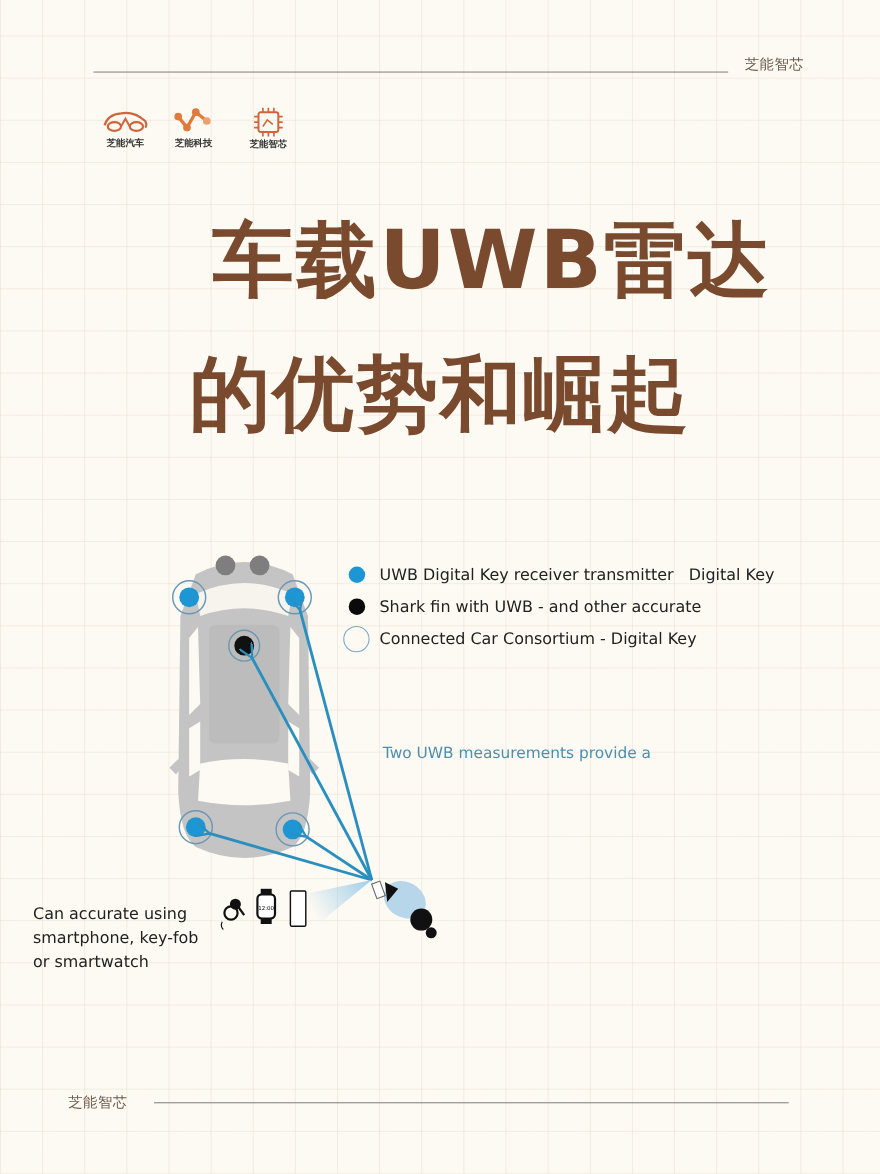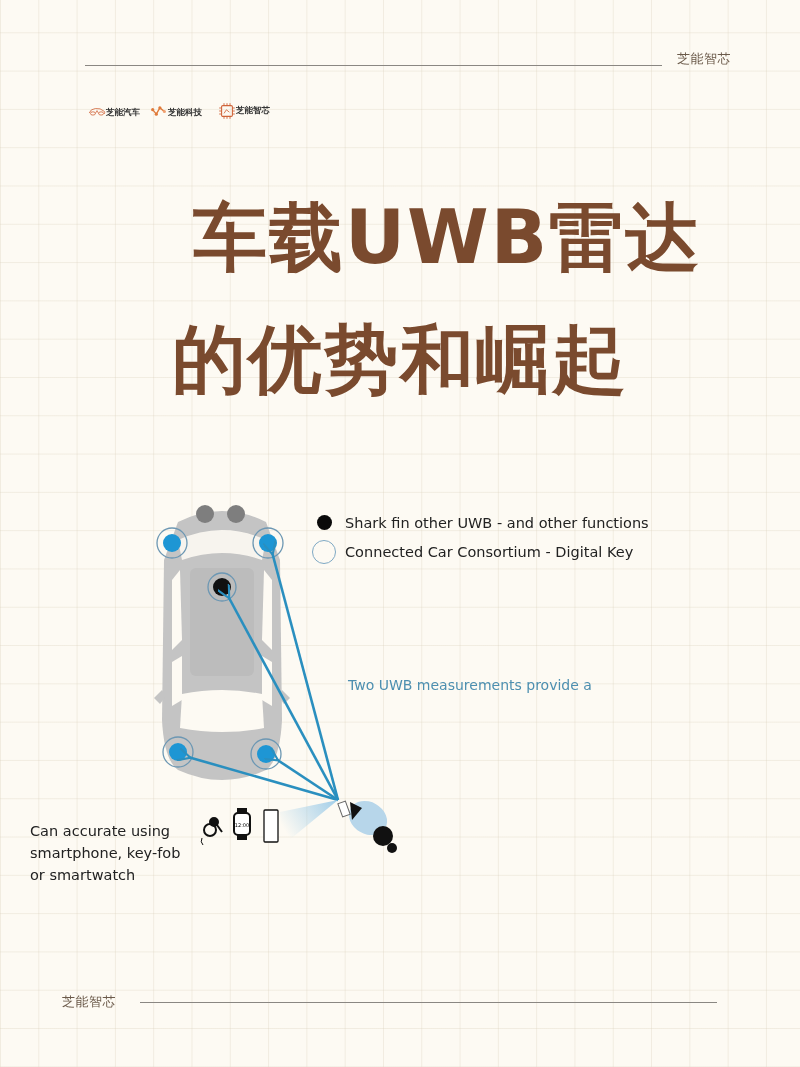--- a/index.html
+++ b/index.html
@@ -10,21 +10,21 @@
       linear-gradient(to right, rgba(220,210,190,0.35) 1px, transparent 1px),
       linear-gradient(to bottom, rgba(220,210,190,0.35) 1px, transparent 1px);
     background-size: 38.3px 38.3px;
     background-position: 0px -6px;
     font-family: "DejaVu Sans", "Liberation Sans", sans-serif;
   }
   .abs { position: absolute; }
   .rule { position: absolute; height: 1px; background: #8a8782; }
   .brand-text { position: absolute; font-size: 13px; color: #6b5a4a; letter-spacing: 0.5px; }
   .logos { position: absolute; left: 88px; top: 96px; display: flex; gap: 10px; }
-  .logo { display: flex; flex-direction: row; align-items: center; width: 52px; }
+  .logo { display: flex; flex-direction: column; align-items: center; width: 52px; }
   .logo svg { display: block; }
   .logo .lbl { font-size: 8.5px; color: #333; margin-top: 3px; white-space: nowrap; font-weight: bold; }
   .title {
     position: absolute; left: 0; width: 800px; text-align: center;
     color: #7a4a2e; font-weight: bold; font-size: 74px; line-height: 1;
     font-family: "DejaVu Sans", sans-serif; letter-spacing: 2px;
   }
   .legend { position: absolute; left: 312px; top: 508px; }
   .legend-item { display: flex; align-items: center; height: 29px; }
   .dot { width: 15px; height: 15px; border-radius: 50%; margin-right: 13px; margin-left: 5px; }
@@ -159,22 +159,26 @@
     <rect x="234" y="813" width="16" height="22" rx="4" fill="#fff" stroke="#111" stroke-width="2"></rect>
     <rect x="237" y="808" width="10" height="5" fill="#111"></rect>
     <rect x="237" y="835" width="10" height="5" fill="#111"></rect>
     <text x="242" y="827" font-size="5" text-anchor="middle" font-family="DejaVu Sans, sans-serif">12:00</text>
   </g>
   <rect x="264" y="810" width="14" height="32" rx="1" fill="#fff" stroke="#111" stroke-width="1.3"></rect>
 </svg>
 
 <div class="legend">
   <div class="legend-item">
+    <span class="dot" style="background:#1e96d4;"></span>
+    <span class="legend-label">UWB Digital Key receiver transmitter   Digital Key</span>
+  </div>
+  <div class="legend-item">
     <span class="dot" style="background:#0a0a0a;"></span>
-    <span class="legend-label">Shark fin other UWB - and other functions</span>
+    <span class="legend-label">Shark fin with UWB - and other accurate</span>
   </div>
   <div class="legend-item">
     <span class="dot ring"></span>
     <span class="legend-label">Connected Car Consortium - Digital Key</span>
   </div>
 </div>
 
 <div class="note">
   <div>Two UWB measurements provide a</div>
 </div>

